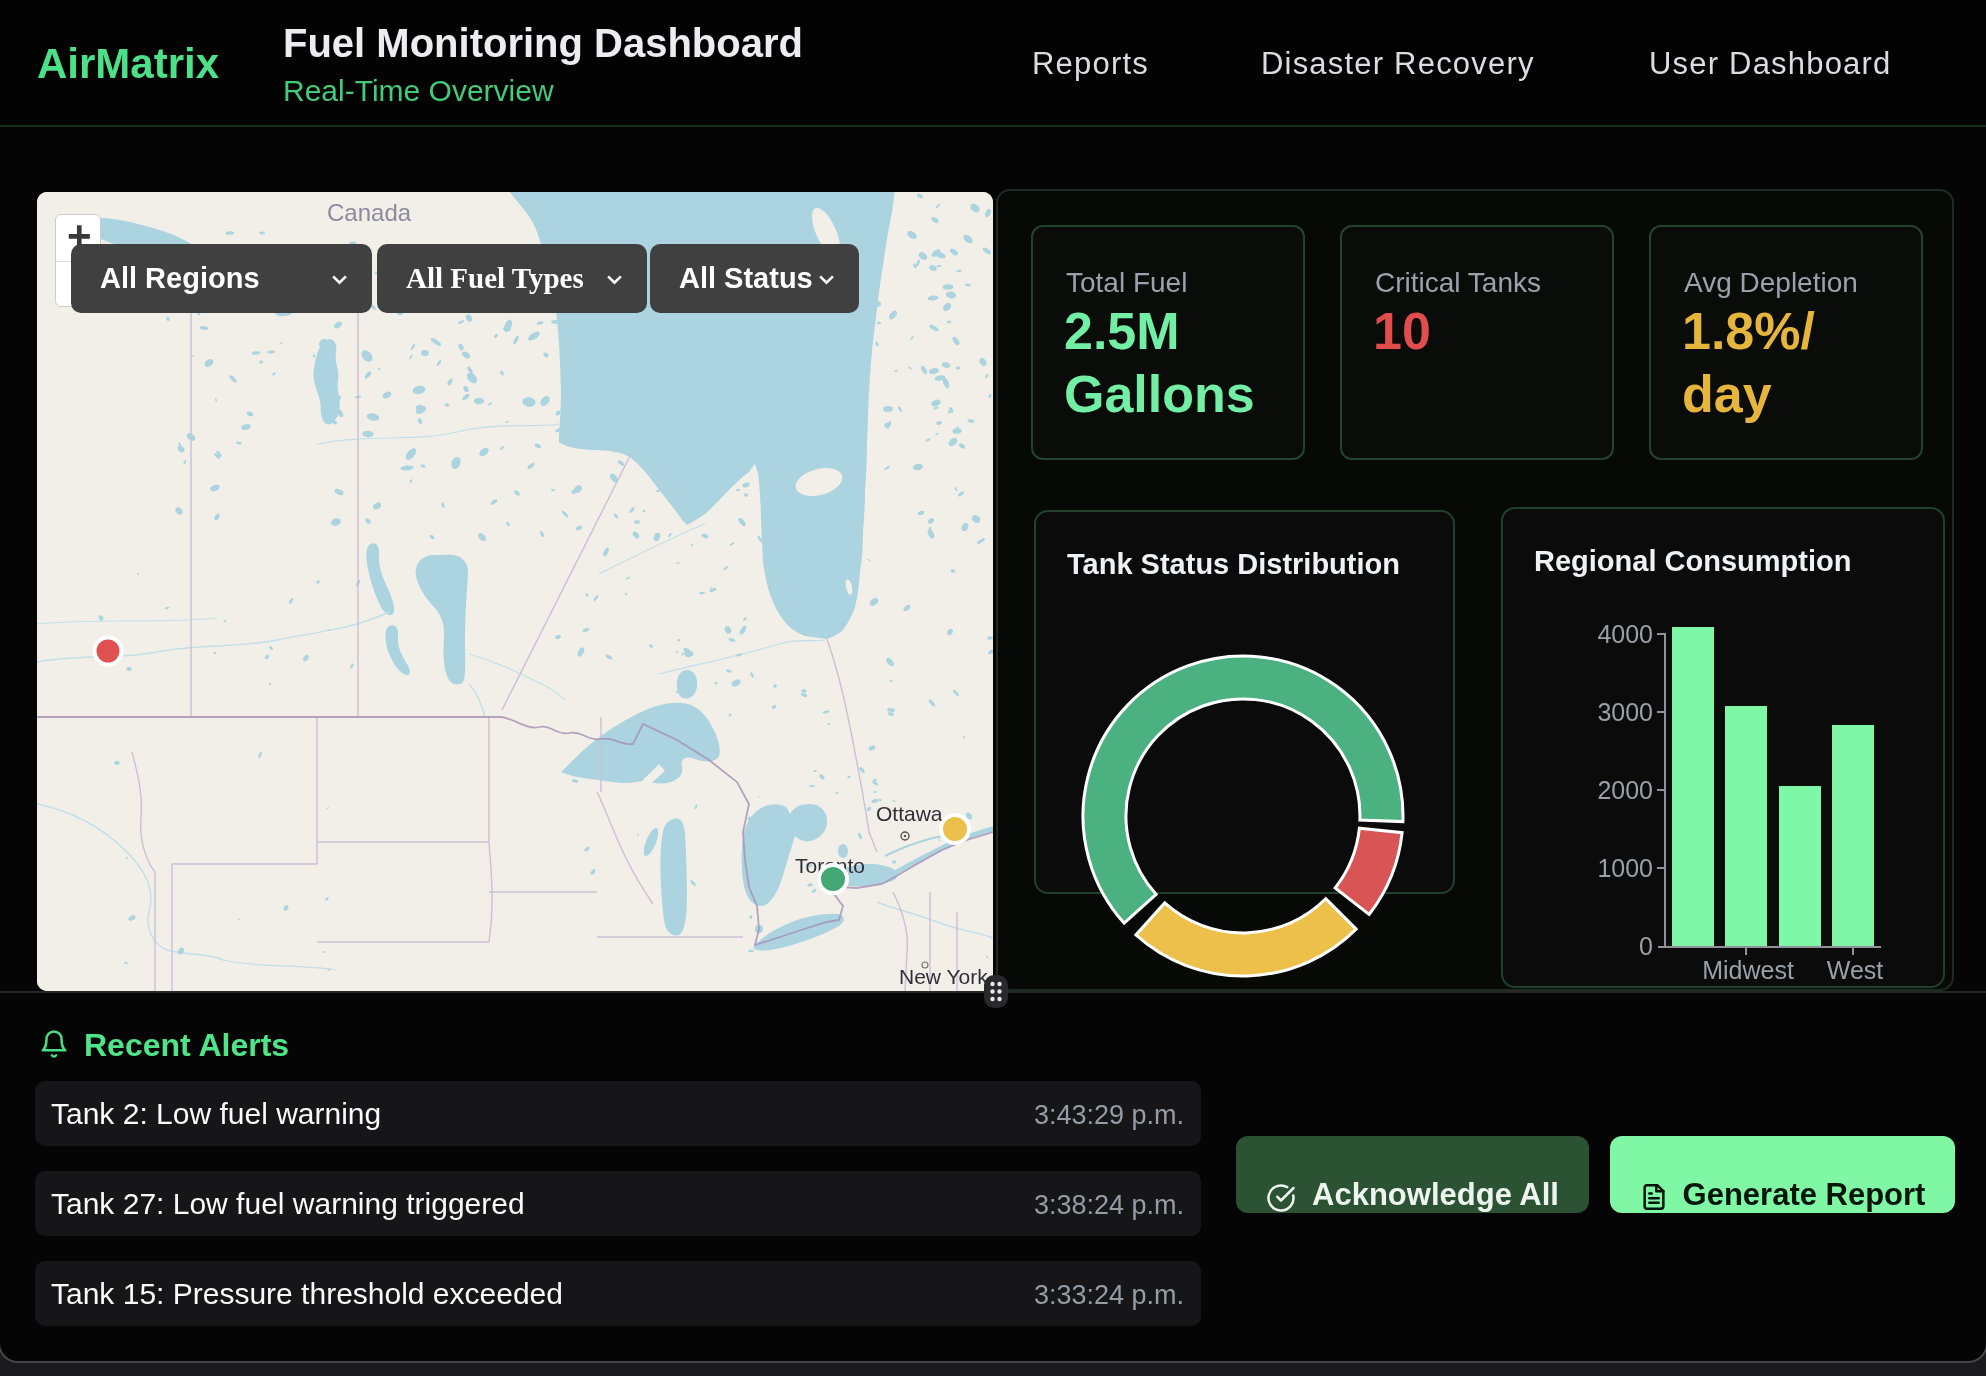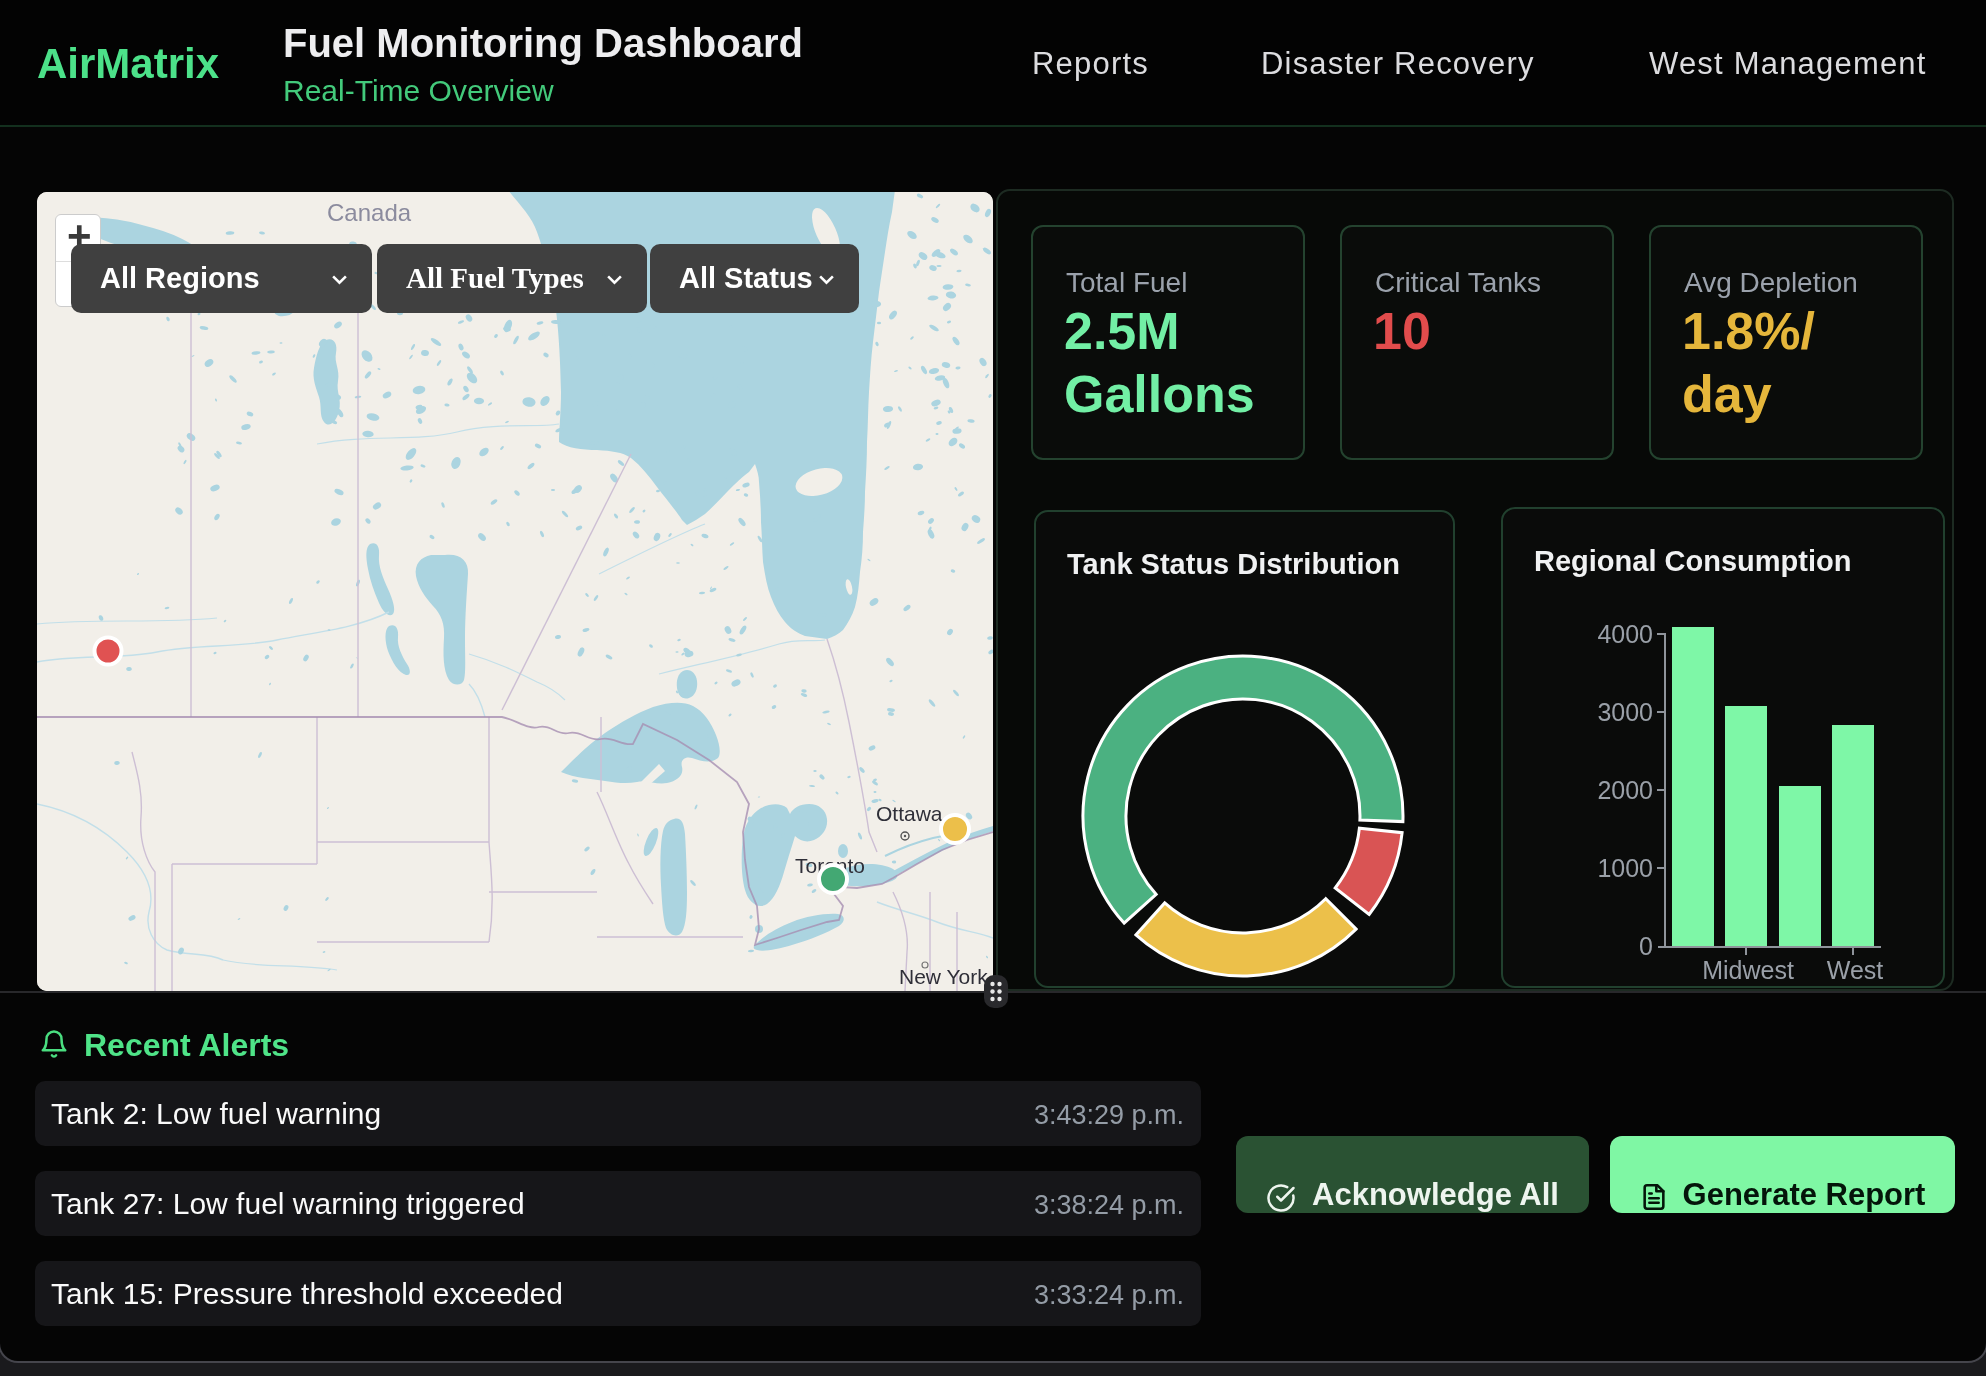--- a/index.html
+++ b/index.html
@@ -38,21 +38,21 @@
 </head>
 <body>
 <div class="app">
 
   <div class="hdr">
     <div class="logo">AirMatrix</div>
     <div class="title">Fuel Monitoring Dashboard</div>
     <div class="subtitle">Real-Time Overview</div>
     <div class="nav" style="left:1032px;">Reports</div>
     <div class="nav" style="left:1261px;">Disaster Recovery</div>
-    <div class="nav" style="left:1649px;">West Management</div>
+    <div class="nav" style="left:1649px;">User Dashboard</div>
   </div>
 
   <div class="map">
     <svg width="956" height="799" viewBox="0 0 956 799" style="position:absolute;left:0;top:0;" font-family="Liberation Sans, sans-serif">
 <rect width="956" height="799" fill="#f2efe9"></rect>
 <ellipse cx="100" cy="45" rx="62" ry="13" transform="rotate(14 100 45)" fill="#abd4e0"></ellipse>
 <ellipse cx="190" cy="68" rx="16" ry="5" transform="rotate(18 190 68)" fill="#abd4e0"></ellipse>
 <ellipse cx="248" cy="118" rx="11" ry="6" transform="rotate(-12 248 118)" fill="#abd4e0"></ellipse>
 <ellipse cx="60" cy="92" rx="10" ry="4" transform="rotate(25 60 92)" fill="#abd4e0"></ellipse>
 <path d="M471,-2 C482,12 495,25 500,40 C508,62 513,88 515,90 C520,120 523,150 524,200 C524,220 522,238 522,250 C530,256 545,258 560,258 C575,259 585,260 594,266 C604,274 612,284 620,295 C630,308 640,320 645,328 L650,333 C656,330 662,326 668,322 C676,315 683,307 690,300 C698,292 706,284 712,280 L718,272 C720,278 722,284 722,290 C723,303 724,316 724,330 C725,343 725,357 726,370 C728,383 730,395 734,405 C738,415 742,423 748,430 C754,437 760,441 768,444 L790,447 C796,445 802,442 806,438 C811,431 815,424 818,415 C821,404 822,392 823,380 C825,367 826,353 826,340 C827,327 828,313 828,300 C829,283 830,267 830,250 C831,233 831,217 832,200 C833,183 834,167 836,150 C838,133 840,117 842,100 C844,87 846,73 848,60 C850,47 852,33 855,20 L858,-2 Z" fill="#abd4e0"></path>
@@ -532,21 +532,21 @@
   </div>
   <div class="scard" style="left:1340px;">
     <div class="slabel">Critical Tanks</div>
     <div class="sval" style="color:#e14c4c;">10</div>
   </div>
   <div class="scard" style="left:1649px;">
     <div class="slabel">Avg Depletion</div>
     <div class="sval" style="color:#e5b63b;">1.8%/<br>day</div>
   </div>
 
-  <div class="ccard" style="left:1034px;top:510px;width:421px;height:478px;padding-left:32px;">
+  <div class="ccard" style="left:1034px;top:510px;width:421px;height:384px;padding-left:32px;">
     <div class="ctitle">Tank Status Distribution</div>
     <svg width="421" height="478" viewBox="0 0 421 478" style="position:absolute;left:0;top:0;">
       <path d="M88.1 411.1 A160 160 0 1 1 366.9 309.6 L323.9 308.1 A117 117 0 1 0 120.1 382.3 Z" fill="#4bb181" stroke="#fff" stroke-width="3"></path>
       <path d="M366.1 320.7 A160 160 0 0 1 333.1 402.5 L299.2 376.0 A117 117 0 0 0 323.4 316.2 Z" fill="#d95454" stroke="#fff" stroke-width="3"></path>
       <path d="M320.1 417.1 A160 160 0 0 1 99.9 422.9 L128.7 390.9 A117 117 0 0 0 289.7 386.7 Z" fill="#ecc04a" stroke="#fff" stroke-width="3"></path>
     </svg>
   </div>
 
   <div class="ccard" style="left:1501px;top:507px;width:444px;height:481px;padding-left:12px;">
     <div class="ctitle">Regional Consumption</div>

